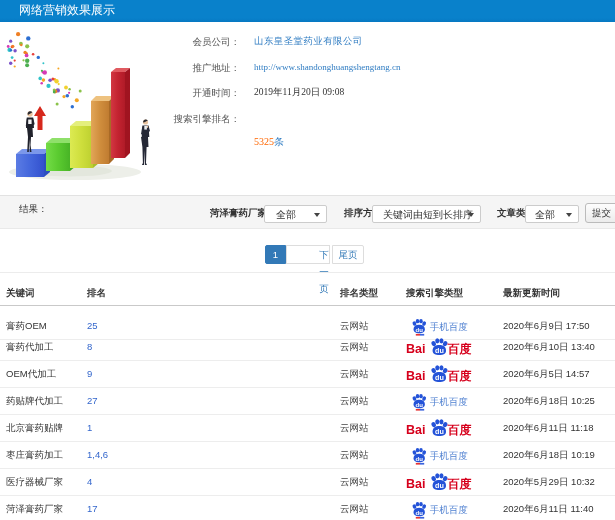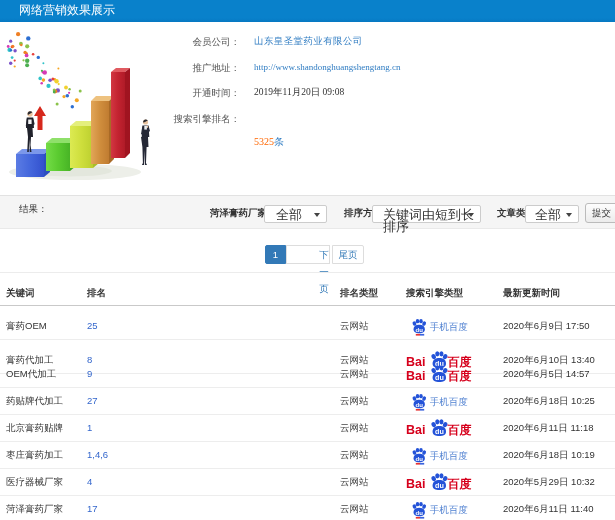--- a/index.html
+++ b/index.html
@@ -7,21 +7,21 @@
 body{font-family:"Liberation Sans",sans-serif;position:relative;font-size:9.5px;color:#333;}
 .topbar{position:absolute;left:0;top:0;width:615px;height:22px;background:linear-gradient(to bottom,#0981cb 0,#0981cb 18px,#0778c2 22px);}
 .topbar span{position:absolute;left:19px;top:2px;font-size:12px;color:#fff;}
 .lab{position:absolute;width:170px;text-align:right;color:#555;height:13px;line-height:13px;}
 .val{position:absolute;left:254px;height:13px;line-height:13px;font-family:Liberation Serif, serif;}
 .blue{color:#2f7cc2;}
 .band{position:absolute;left:0;top:195px;width:615px;height:34px;background:#f5f5f5;border-top:1px solid #e2e2e2;border-bottom:1px solid #e9e9e9;}
 .blab{position:absolute;font-weight:bold;color:#333;height:13px;line-height:13px;top:206px;margin-left:12px;}
 .sel{position:absolute;top:205px;height:18px;background:#fff;border:1px solid #ccc;border-radius:2px;line-height:16px;color:#333;}
 .sel i{position:absolute;right:6px;top:7px;width:0;height:0;border-left:3.5px solid transparent;border-right:3.5px solid transparent;border-top:4px solid #444;}
-.sel b{font-weight:normal;position:absolute;font-size:13px;top:3px;height:12px;line-height:12px;}
+.sel b{font-weight:normal;position:absolute;font-size:10px;top:3px;height:12px;line-height:12px;}
 .btn{position:absolute;left:585px;top:203px;width:42px;height:20px;background:linear-gradient(#fdfdfd,#ececec);border:1px solid #bbb;border-radius:3px;text-align:left;padding-left:6px;line-height:18px;color:#333;}
 .pg{position:absolute;top:245px;height:19px;line-height:17px;text-align:center;font-size:9.5px;}
 .pg1{left:265px;width:21px;background:#3279b7;border:1px solid #3279b7;color:#fff;border-radius:2px 0 0 2px;}
 .pg2{left:286px;width:44px;background:#fff;border:1px solid #ddd;color:#3279b7;padding-left:32px;}
 .pg3{left:332px;width:32px;background:#fff;border:1px solid #ddd;color:#3279b7;border-radius:0 2px 2px 0;}
 .tbl{position:absolute;left:0;top:272px;width:615px;border-top:1px solid #ececec;}
 .th{position:absolute;top:286px;height:13px;line-height:13px;font-weight:bold;color:#333;}
 .hline{position:absolute;left:0;top:305px;width:615px;border-top:1px solid #c9c9c9;}
 .row{position:absolute;left:0;width:615px;height:28px;border-bottom:1px solid #ededed;}
 .c1{position:absolute;left:6px;top:7px;height:13px;line-height:13px;color:#333;}
@@ -214,21 +214,21 @@
 <ellipse cx="5.2" cy="-3.2" rx="1.9" ry="2.4" transform="rotate(24 5.2 -3.2)" fill="#2453d8"></ellipse>
 <path d="M-6.0,3.1 C-6.0,-0.6 -3.3,-2.0 0,-2.0 C3.3,-2.0 6.0,-0.6 6.0,3.1 C6.0,5.7 3.5,7.0 0,7.0 C-3.5,7.0 -6.0,5.7 -6.0,3.1 Z" fill="#2453d8"></path>
 <text x="0.1" y="5.3" font-size="6.4" font-weight="bold" fill="#fff" text-anchor="middle" font-family="Liberation Sans, sans-serif">du</text>
 </g>
         <rect x="12.8" y="19.9" width="4.2" height="1.7" fill="#e53333"></rect>
         <rect x="17.0" y="19.9" width="4.2" height="1.7" fill="#3a62dd"></rect>
         <text x="26.8" y="16" font-size="9.5" fill="#4d7fd0" font-family="Liberation Sans, sans-serif">手机百度</text>
       </svg></div>
  <div class="c5">2020年6月9日 17:50</div>
 </div>
-<div class="row" style="top:346px;">
+<div class="row" style="top:333px;">
  <div class="c1">膏药代加工</div>
     <div class="c2">8</div>
     <div class="c3">云网站</div>
  <div class="c4"><svg width="75" height="24" viewBox="0 0 75 24">
         <text x="3" y="18" font-size="12.5" font-weight="bold" fill="#d6001c" font-family="Liberation Sans, sans-serif">Bai</text>
         <g transform="translate(36.3,12.2) scale(1.12)">
 <ellipse cx="-5.0" cy="-3.2" rx="1.9" ry="2.4" transform="rotate(-24 -5.0 -3.2)" fill="#2453d8"></ellipse>
 <ellipse cx="-1.8" cy="-5.7" rx="1.85" ry="2.3" fill="#2453d8"></ellipse>
 <ellipse cx="1.9" cy="-5.7" rx="1.85" ry="2.3" fill="#2453d8"></ellipse>
 <ellipse cx="5.2" cy="-3.2" rx="1.9" ry="2.4" transform="rotate(24 5.2 -3.2)" fill="#2453d8"></ellipse>

